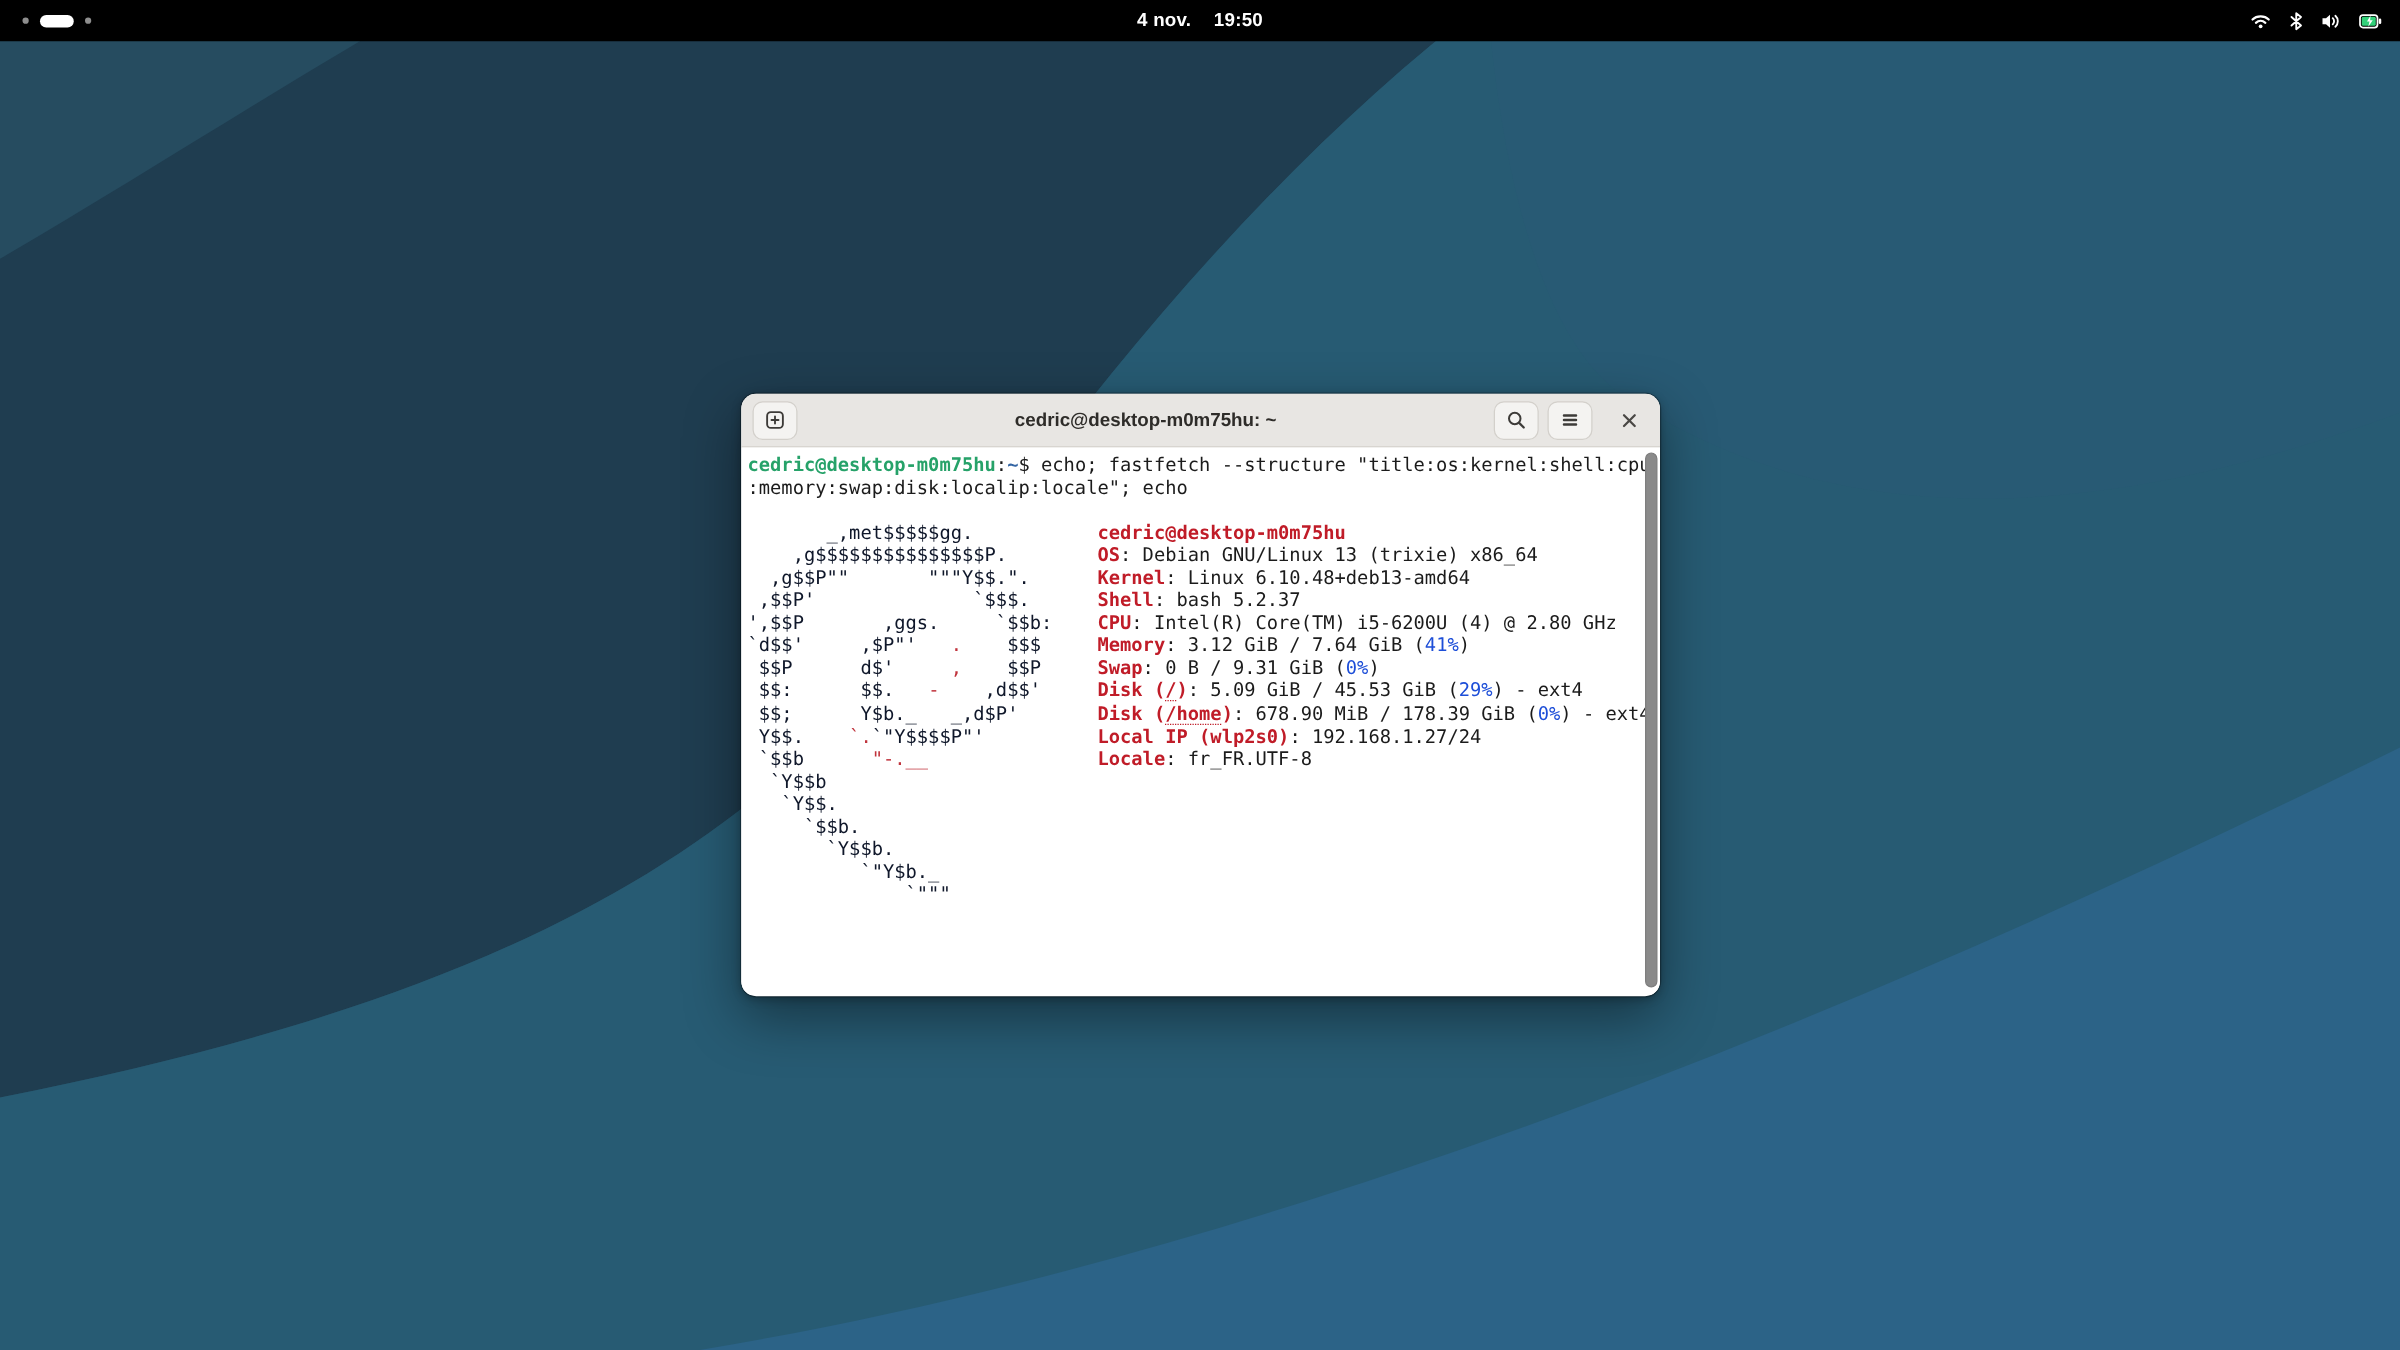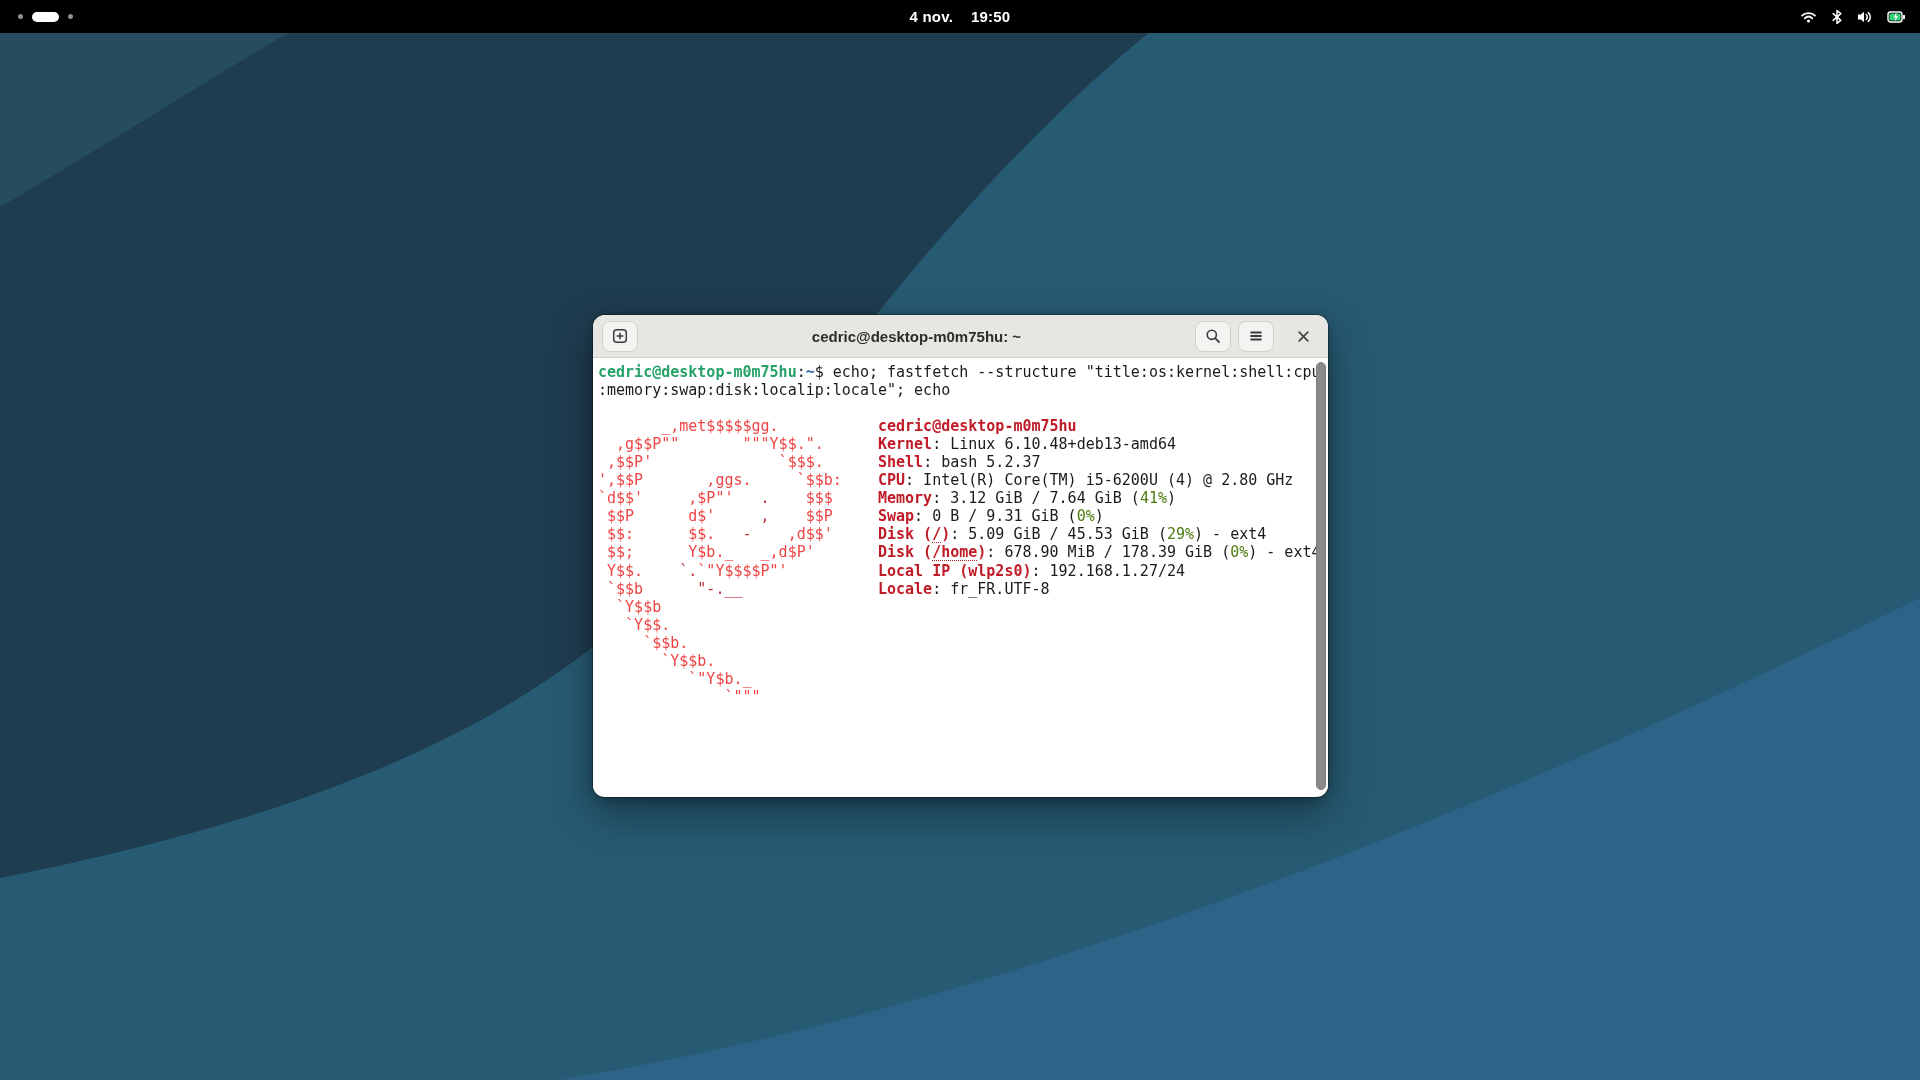--- a/index.html
+++ b/index.html
@@ -41,22 +41,22 @@
 
   
   .term { position:relative; height:438px; background:#ffffff; padding:5px 0 0 5px;
           font-family:"DejaVu Sans Mono", monospace; font-size:15px; line-height:18.05px;
           cursor:text; }
   .tline { white-space:pre; }
   .s-d  { color:#1b1b1b; }
   .s-gb { color:#26a269; font-weight:bold; }
   .s-bb { color:#3465a4; font-weight:bold; }
   .s-rb { color:#c01c28; font-weight:bold; }
-  .s-g  { color:#4d7c0f; }
-  .s-lg { color:#ef4444; }
+  .s-g  { color:#1d4ed8; }
+  .s-lg { color:#0f172a; }
   .s-lr { color:#c0333c; }
   .s-ur { color:#c01c28; font-weight:bold;
           text-decoration:underline dotted #c01c28 1px; text-underline-offset:3px; }
   .scrollbar { position:absolute; right:2px; top:4px; bottom:6px; width:10px;
                border-radius:6px; background:#8a8a8a; border:1px solid #7e7e7e; cursor:default; }
 </style>
 </head>
 <body>
 
 <div class="desktop">
@@ -151,20 +151,21 @@
       </div>
     </div>
   </div>
 
   <div class="term">
 
     <div class="tline"><span class="s-gb">cedric@desktop-m0m75hu</span><span class="s-d">:</span><span class="s-bb">~</span><span class="s-d">$ echo; fastfetch --structure "title:os:kernel:shell:cpu</span></div>
       <div class="tline"><span class="s-d">:memory:swap:disk:localip:locale"; echo</span></div>
       <div class="tline">&nbsp;</div>
       <div class="tline"><span class="s-lg">       _,met$$$$$gg.           </span><span class="s-rb">cedric@desktop-m0m75hu</span></div>
+      <div class="tline"><span class="s-lg">    ,g$$$$$$$$$$$$$$$P.        </span><span class="s-rb">OS</span><span class="s-d">: Debian GNU/Linux 13 (trixie) x86_64</span></div>
       <div class="tline"><span class="s-lg">  ,g$$P""       """Y$$.".      </span><span class="s-rb">Kernel</span><span class="s-d">: Linux 6.10.48+deb13-amd64</span></div>
       <div class="tline"><span class="s-lg"> ,$$P'              `$$$.      </span><span class="s-rb">Shell</span><span class="s-d">: bash 5.2.37</span></div>
       <div class="tline"><span class="s-lg">',$$P       ,ggs.     `$$b:    </span><span class="s-rb">CPU</span><span class="s-d">: Intel(R) Core(TM) i5-6200U (4) @ 2.80 GHz</span></div>
       <div class="tline"><span class="s-lg">`d$$'     ,$P"'   </span><span class="s-lr">.</span><span class="s-lg">    $$$     </span><span class="s-rb">Memory</span><span class="s-d">: 3.12 GiB / 7.64 GiB (</span><span class="s-g">41%</span><span class="s-d">)</span></div>
       <div class="tline"><span class="s-lg"> $$P      d$'     </span><span class="s-lr">,</span><span class="s-lg">    $$P     </span><span class="s-rb">Swap</span><span class="s-d">: 0 B / 9.31 GiB (</span><span class="s-g">0%</span><span class="s-d">)</span></div>
       <div class="tline"><span class="s-lg"> $$:      $$.   </span><span class="s-lr">-</span><span class="s-lg">    ,d$$'     </span><span class="s-rb">Disk (</span><span class="s-ur">/</span><span class="s-rb">)</span><span class="s-d">: 5.09 GiB / 45.53 GiB (</span><span class="s-g">29%</span><span class="s-d">) - ext4</span></div>
       <div class="tline"><span class="s-lg"> $$;      Y$b._   _,d$P'       </span><span class="s-rb">Disk (</span><span class="s-ur">/home</span><span class="s-rb">)</span><span class="s-d">: 678.90 MiB / 178.39 GiB (</span><span class="s-g">0%</span><span class="s-d">) - ext4</span></div>
       <div class="tline"><span class="s-lg"> Y$$.    </span><span class="s-lr">`.</span><span class="s-lg">`"Y$$$$P"'          </span><span class="s-rb">Local IP (wlp2s0)</span><span class="s-d">: 192.168.1.27/24</span></div>
       <div class="tline"><span class="s-lg"> `$$b      </span><span class="s-lr">"-.__</span><span class="s-lg">               </span><span class="s-rb">Locale</span><span class="s-d">: fr_FR.UTF-8</span></div>
       <div class="tline"><span class="s-lg">  `Y$$b</span></div>

